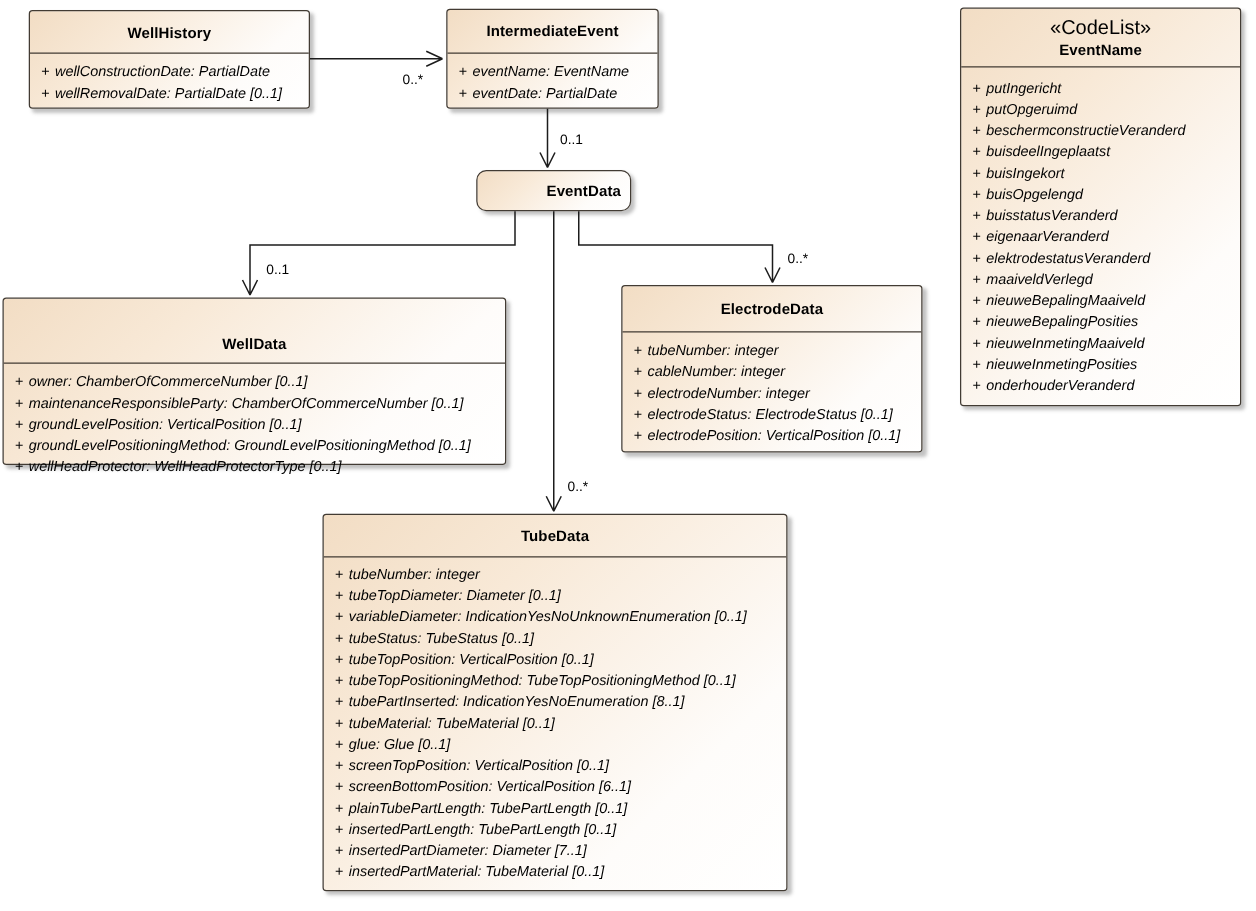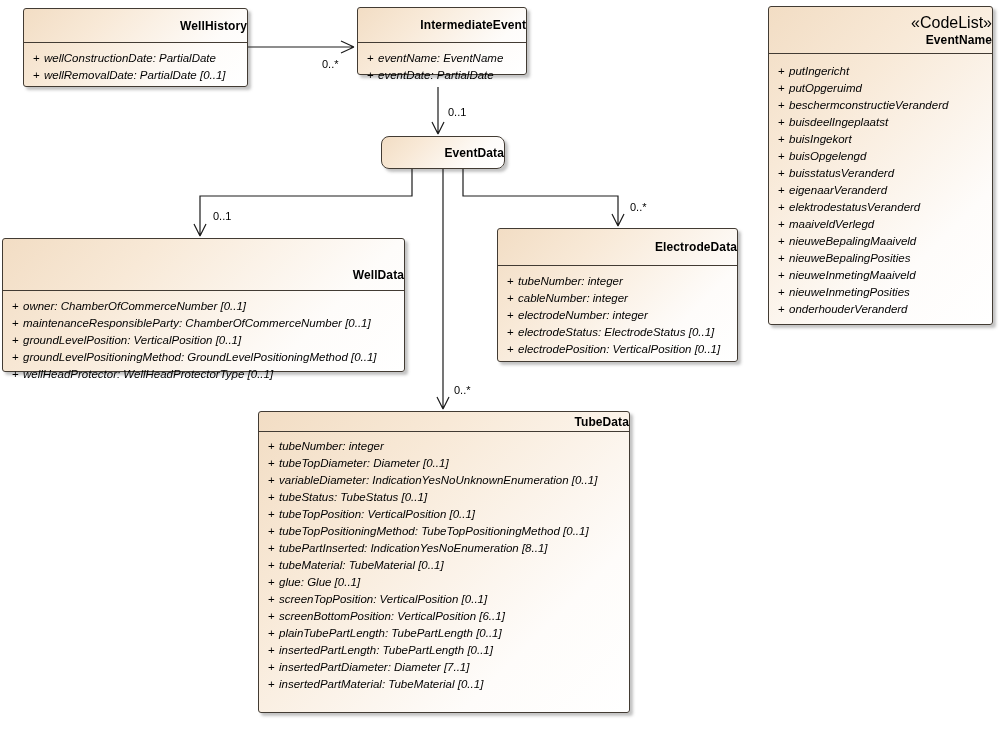--- a/index.html
+++ b/index.html
@@ -11,21 +11,21 @@
   }
   .uml-class {
     position:absolute;
     border:1px solid #423b33;
     border-radius:3px;
     background:linear-gradient(135deg, #f2ddc4 0%, #f8e9d7 30%, #fefcfa 75%, #ffffff 100%);
     box-shadow:3px 3px 3px rgba(120,120,120,0.45);
   }
   .uml-class.rounded { border-radius:8px; }
   .class-header {
-    display:flex; flex-direction:column; justify-content:center; align-items:flex-end;
+    display:flex; flex-direction:column; justify-content:center; align-items:center;
     border-bottom:1px solid #423b33;
   }
   .uml-class.no-sep .class-header { border-bottom:none; height:100%;padding-left:48px; }
   .class-title { font-weight:bold; font-size:12px; letter-spacing:0.1px; }
   .stereotype { font-size:16px; margin-bottom:1px; }
   .attrs { list-style:none; padding-top:6px; }
   .attrs.pad8 { padding-top:8px; }
   .attr-row {
     display:flex; align-items:center;
     height:17px; font-size:11.5px; white-space:nowrap; overflow:hidden;
@@ -64,21 +64,21 @@
           <span class="attr-vis">+</span>
           <span class="attr-text">wellConstructionDate: PartialDate</span>
         </li>
         <li class="attr-row">
           <span class="attr-vis">+</span>
           <span class="attr-text">wellRemovalDate: PartialDate [0..1]</span>
         </li>
       </ul>
   </div>
 
-  <div class="uml-class" style="left:357px; top:7px; width:170px; height:68px;">
+  <div class="uml-class" style="left:357px; top:7px; width:170px; height:80px;">
     <div class="class-header" style="height:35px;">
       <div class="class-title">IntermediateEvent</div>
     </div>
     <ul class="attrs">
         <li class="attr-row">
           <span class="attr-vis">+</span>
           <span class="attr-text">eventName: EventName</span>
         </li>
         <li class="attr-row">
           <span class="attr-vis">+</span>
@@ -212,21 +212,21 @@
           <span class="attr-text">electrodeStatus: ElectrodeStatus [0..1]</span>
         </li>
         <li class="attr-row">
           <span class="attr-vis">+</span>
           <span class="attr-text">electrodePosition: VerticalPosition [0..1]</span>
         </li>
       </ul>
   </div>
 
   <div class="uml-class" style="left:258px; top:411px; width:372px; height:302px;">
-    <div class="class-header" style="height:20px;">
+    <div class="class-header" style="height:34px;">
       <div class="class-title">TubeData</div>
     </div>
     <ul class="attrs" style="padding-top:5px;">
         <li class="attr-row">
           <span class="attr-vis">+</span>
           <span class="attr-text">tubeNumber: integer</span>
         </li>
         <li class="attr-row">
           <span class="attr-vis">+</span>
           <span class="attr-text">tubeTopDiameter: Diameter [0..1]</span>

